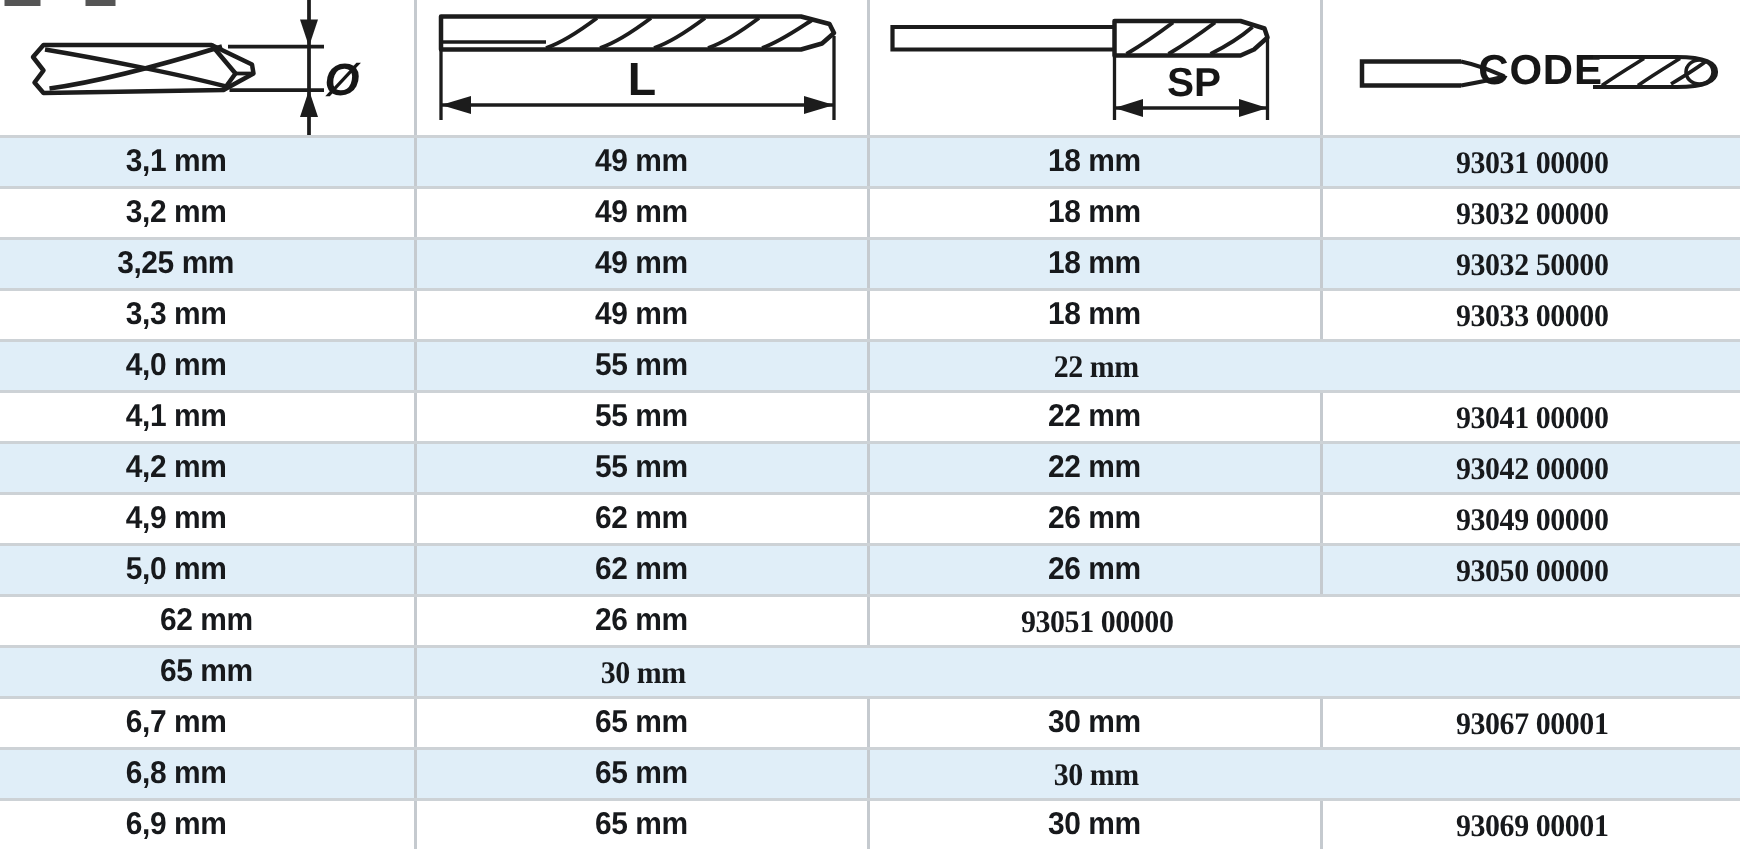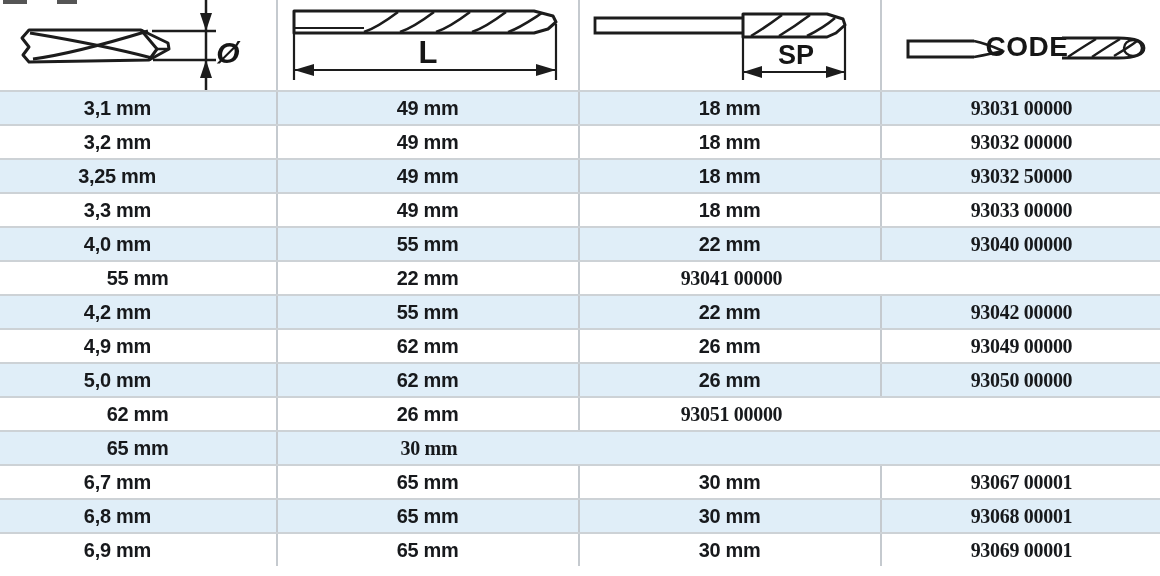--- a/index.html
+++ b/index.html
@@ -211,26 +211,26 @@
     <div class="row grid4">
       <div class="cell c-diameter">
         <span class="cell-text">4,0 mm</span>
       </div>
       <div class="cell c-length">
         <span class="cell-text">55 mm</span>
       </div>
       <div class="cell c-spiral">
         <span class="cell-text">22 mm</span>
       </div>
-      <div class="cell c-code">
-        <span class="cell-text">93040 00000</span>
-      </div>
-    </div>
-
-    <div class="row grid4">
+    </div>
+
+    <div class="row grid4">
+      <div class="cell c-diameter">
+        <span class="cell-text">4,1 mm</span>
+      </div>
       <div class="cell c-length">
         <span class="cell-text">55 mm</span>
       </div>
       <div class="cell c-spiral">
         <span class="cell-text">22 mm</span>
       </div>
       <div class="cell c-code">
         <span class="cell-text">93041 00000</span>
       </div>
     </div>
@@ -319,23 +319,20 @@
     <div class="row grid4">
       <div class="cell c-diameter">
         <span class="cell-text">6,8 mm</span>
       </div>
       <div class="cell c-length">
         <span class="cell-text">65 mm</span>
       </div>
       <div class="cell c-spiral">
         <span class="cell-text">30 mm</span>
       </div>
-      <div class="cell c-code">
-        <span class="cell-text">93068 00001</span>
-      </div>
     </div>
 
     <div class="row grid4">
       <div class="cell c-diameter">
         <span class="cell-text">6,9 mm</span>
       </div>
       <div class="cell c-length">
         <span class="cell-text">65 mm</span>
       </div>
       <div class="cell c-spiral">

